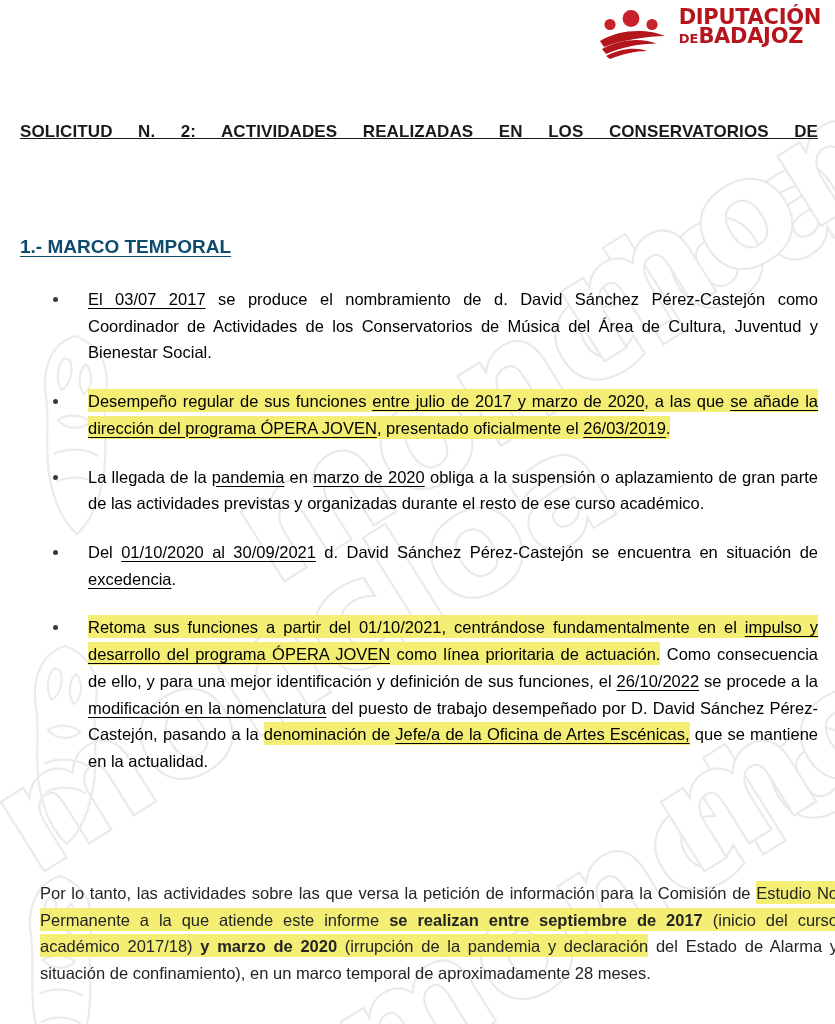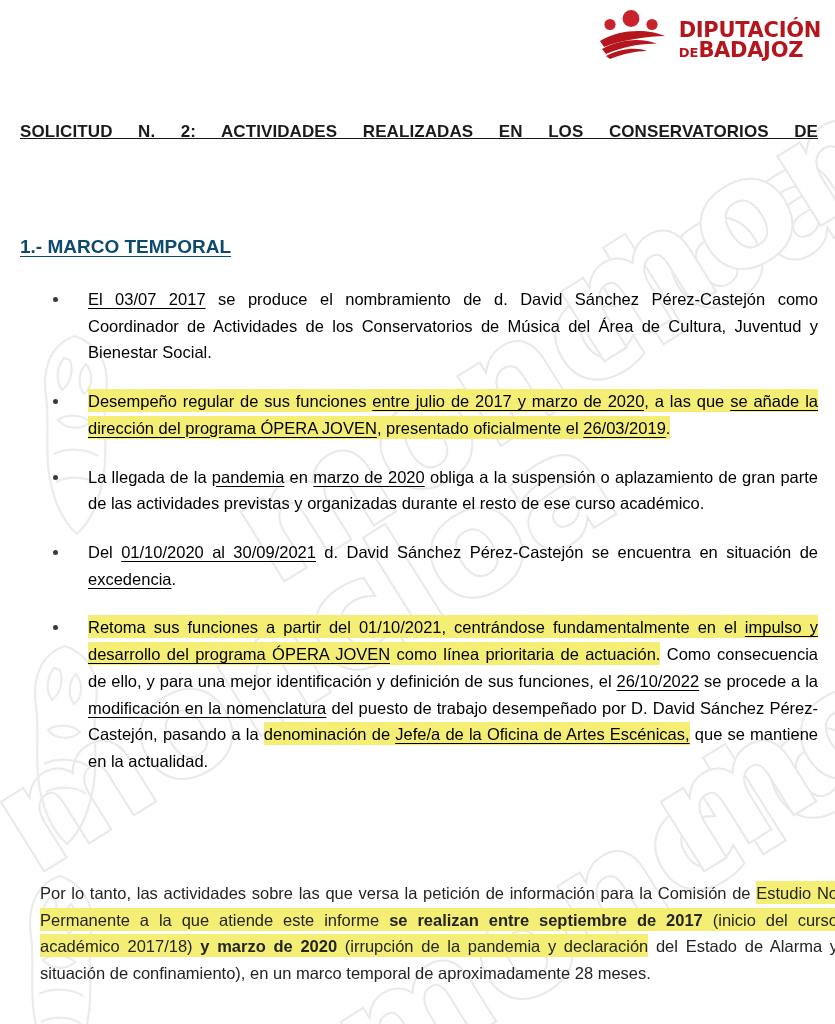--- a/index.html
+++ b/index.html
@@ -41,21 +41,21 @@
     position: absolute;
     color: #eeeeef;
   }
 
   
   .logo {
     position: absolute;
     top: 8px;
     right: 14px;
     display: flex;
-    align-items: flex-end;
+    align-items: flex-start;
     gap: 8px;
     z-index: 3;
   }
   .logo-mark { width: 78px; height: 52px; display: block; }
   .logo-words {
     display: flex;
     flex-direction: column;
     line-height: 0.92;
     font-family: "DejaVu Sans", sans-serif;
     font-weight: 700;

